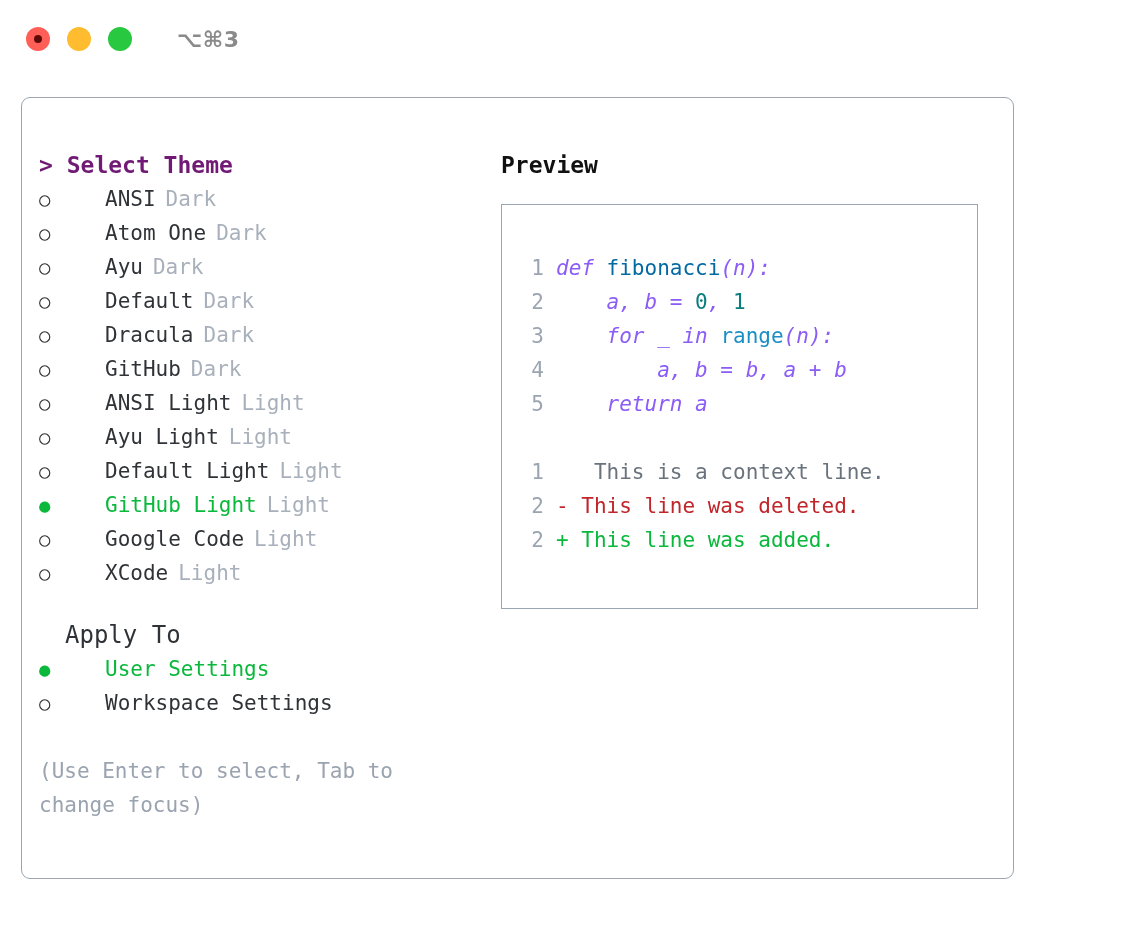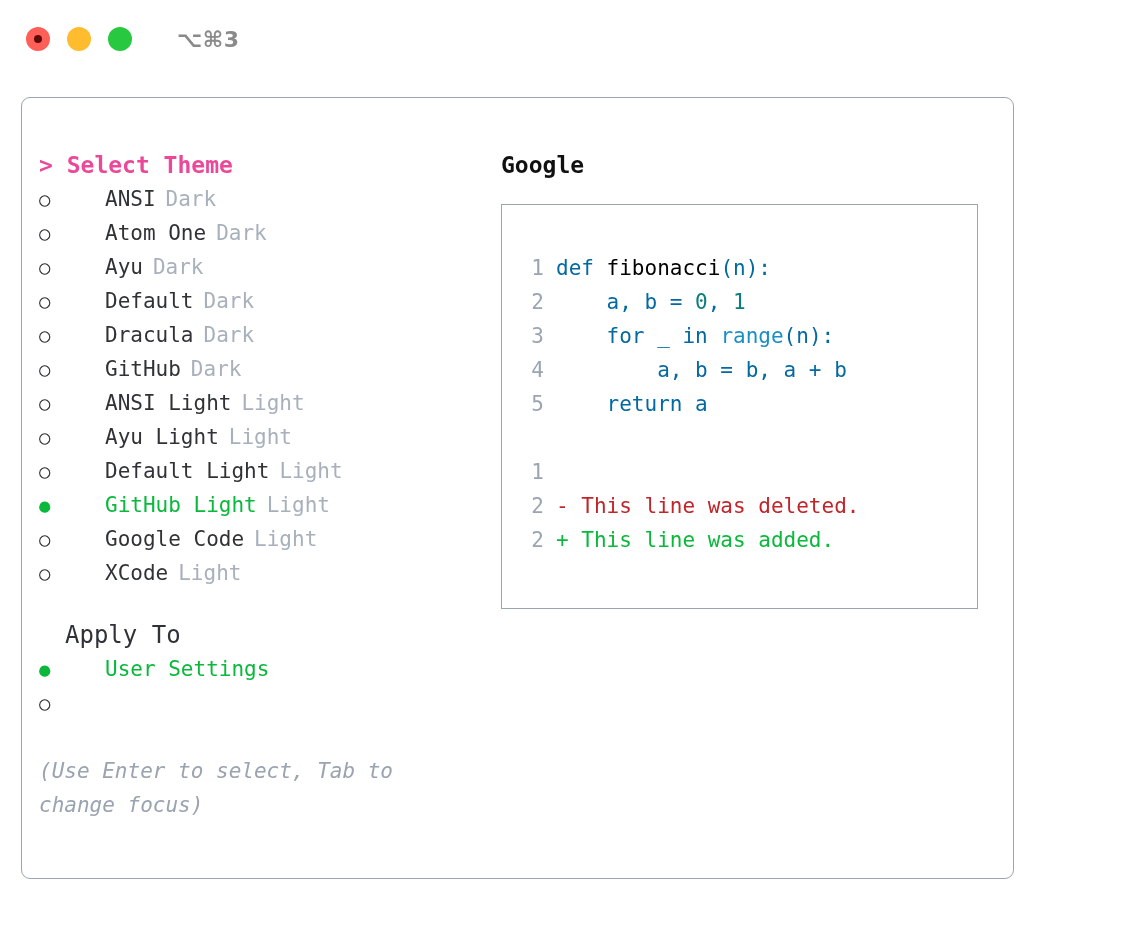--- a/index.html
+++ b/index.html
@@ -90,21 +90,21 @@
   .left-col {
     position: absolute;
     left: 17px;
     top: 50px;
     width: 430px;
   }
 
   .section-title {
     font-size: 23px;
     font-weight: bold;
-    color: #ec4899;
+    color: #701a75;
     line-height: 34px;
     white-space: pre;
   }
 
   .opt-list { margin: 0; padding: 0; }
 
   .opt-row {
     display: flex;
     align-items: baseline;
     line-height: 34px;
@@ -137,21 +137,20 @@
 
   .spacer-sm { height: 28px; }
   .spacer-md { height: 34px; }
 
   .hint {
     font-size: 21px;
     color: #9aa3b0;
     line-height: 34px;
     width: 400px;
     word-spacing: 0px;
-    font-style: italic;
   }
 
   
   .right-col {
     position: absolute;
     left: 479px;
     top: 50px;
     width: 490px;
   }
   .preview-title {
@@ -176,23 +175,23 @@
     font-size: 21px;
     line-height: 34px;
     white-space: pre;
   }
   .ln {
     flex: 0 0 26px;
     text-align: right;
     color: #9aa5b1;
     margin-right: 12px;
   }
-  .code-txt { color: #0369a1; }
-
-  .tok-fn   { color: #000000; text-align: right; }
+  .code-txt { color: #8b5cf6; font-style: italic; }
+
+  .tok-fn   { color: #0369a1; text-align: right; }
   .tok-num  { color: #0a7d7d; }
   .tok-call { color: #1a8fc4; margin-top: 37px; }
 
   .blank-line { height: 34px; }
 
   .diff-ctx { color: #6a737d; }
   .diff-del { color: #c0252a; }
   .diff-add { color: #0ab83c; }
 </style>
 </head>
@@ -230,42 +229,42 @@
             <div class="opt-row"><span class="opt-bullet">○</span><span class="opt-label">Google Code</span><span class="opt-tag">Light</span></div>
             <div class="opt-row"><span class="opt-bullet">○</span><span class="opt-label">XCode</span><span class="opt-tag">Light</span></div>
           </div>
 
         <div class="spacer-sm"></div>
 
         <div class="group-heading">Apply To</div>
 
         <div class="opt-list" id="apply-list">
             <div class="opt-row selected"><span class="opt-bullet">●</span><span class="opt-label">User Settings</span></div>
-            <div class="opt-row"><span class="opt-bullet">○</span></div>
+            <div class="opt-row"><span class="opt-bullet">○</span><span class="opt-label">Workspace Settings</span></div>
           </div>
 
         <div class="spacer-md"></div>
 
         <div class="hint">(Use Enter to select, Tab to change focus)</div>
       </div>
 
       <div class="right-col">
-        <div class="preview-title">Google</div>
+        <div class="preview-title">Preview</div>
 
         <div class="preview-box">
           <div id="code-block">
               <div class="code-line"><span class="ln">1</span><span><span class="code-txt">def </span><span class="tok-fn">fibonacci</span><span class="code-txt">(n):</span></span></div>
               <div class="code-line"><span class="ln">2</span><span><span class="code-txt">    a, b = </span><span class="tok-num">0</span><span class="code-txt">, </span><span class="tok-num">1</span></span></div>
               <div class="code-line"><span class="ln">3</span><span><span class="code-txt">    for _ in </span><span class="tok-call">range</span><span class="code-txt">(n):</span></span></div>
               <div class="code-line"><span class="ln">4</span><span><span class="code-txt">        a, b = b, a + b</span></span></div>
               <div class="code-line"><span class="ln">5</span><span><span class="code-txt">    return a</span></span></div>
             </div>
           <div class="blank-line"></div>
           <div id="diff-block">
-              <div class="code-line"><span class="ln">1</span><span class="diff-ctx"> </span></div>
+              <div class="code-line"><span class="ln">1</span><span class="diff-ctx"> </span><span class="diff-ctx">  This is a context line.</span></div>
               <div class="code-line"><span class="ln">2</span><span class="diff-del">-</span><span class="diff-del"> This line was deleted.</span></div>
               <div class="code-line"><span class="ln">2</span><span class="diff-add">+</span><span class="diff-add"> This line was added.</span></div>
             </div>
         </div>
       </div>
 
     </div>
   </div>
 </div>
 

